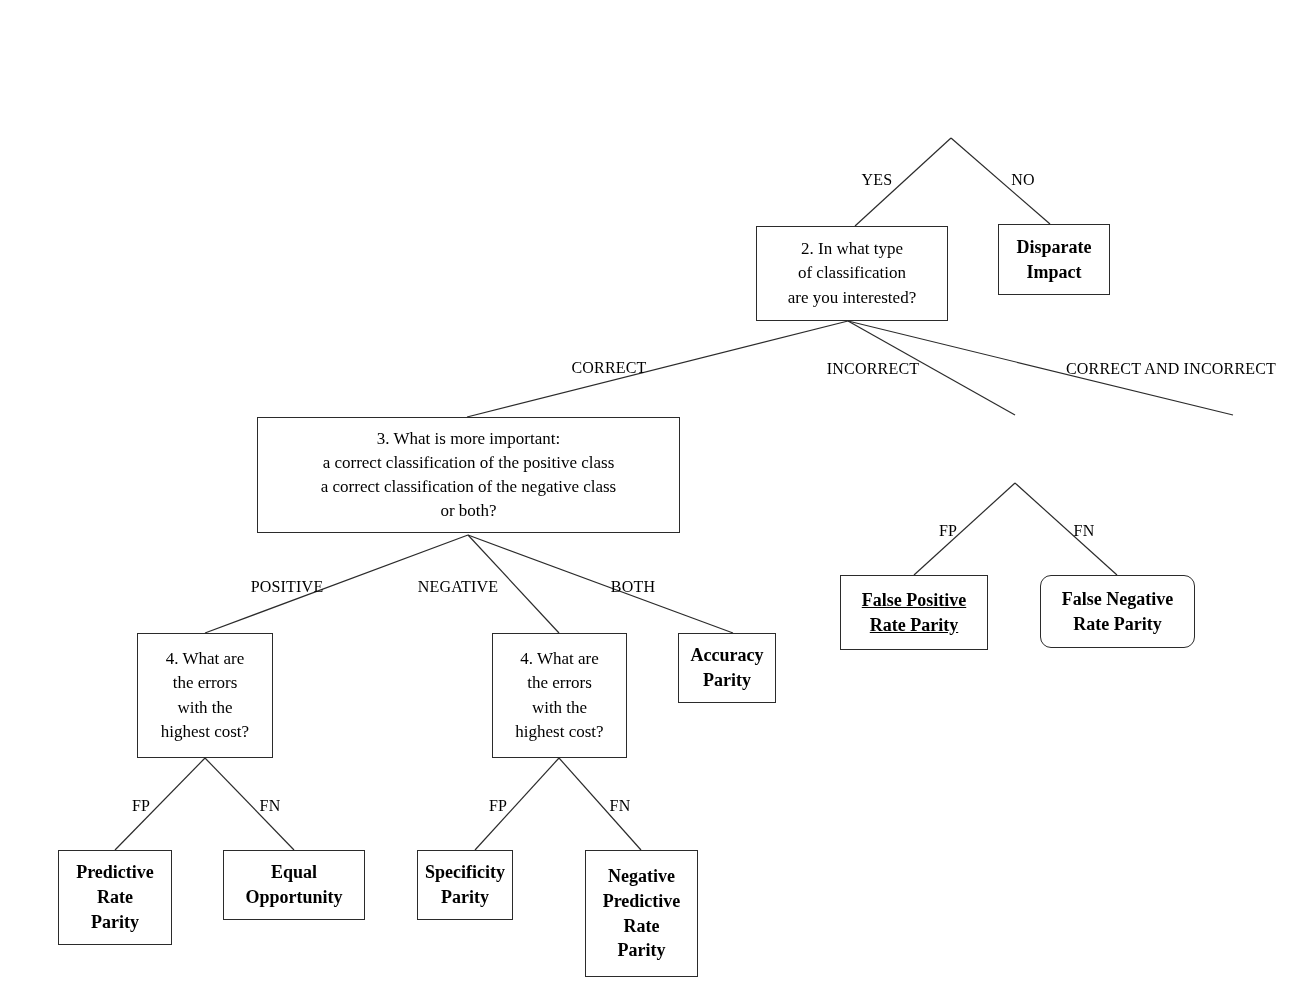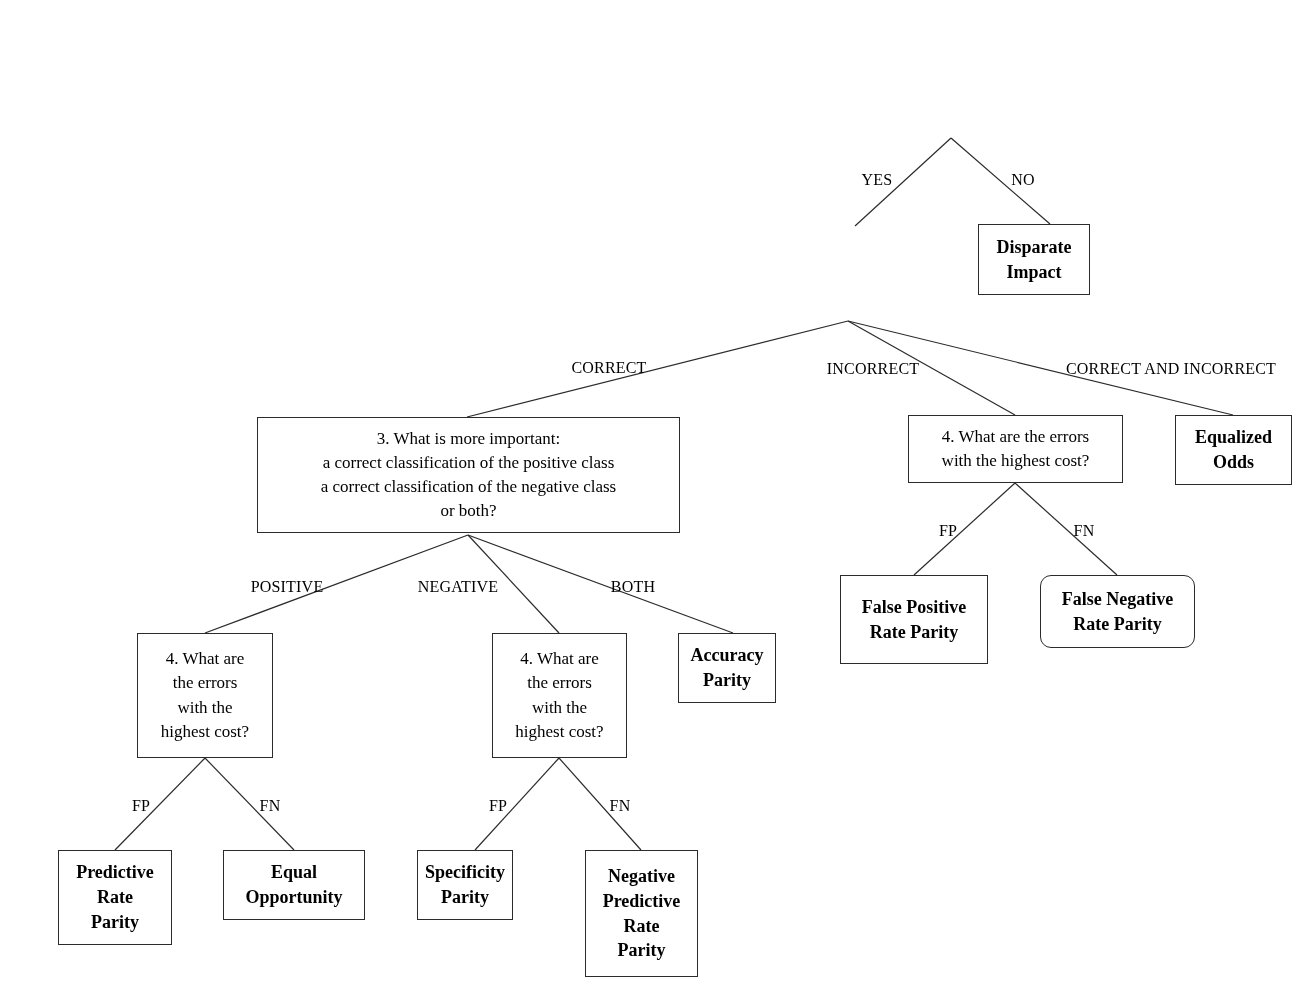--- a/index.html
+++ b/index.html
@@ -90,55 +90,52 @@
     <div class="edge-label" style="left: 1171px; top: 369px;">CORRECT AND INCORRECT</div>
     <div class="edge-label" style="left: 287px; top: 587px;">POSITIVE</div>
     <div class="edge-label" style="left: 458px; top: 587px;">NEGATIVE</div>
     <div class="edge-label" style="left: 633px; top: 587px;">BOTH</div>
     <div class="edge-label" style="left: 141px; top: 806px;">FP</div>
     <div class="edge-label" style="left: 270px; top: 806px;">FN</div>
     <div class="edge-label" style="left: 498px; top: 806px;">FP</div>
     <div class="edge-label" style="left: 620px; top: 806px;">FN</div>
     <div class="edge-label" style="left: 948px; top: 531px;">FP</div>
     <div class="edge-label" style="left: 1084px; top: 531px;">FN</div>
-    <div class="node outcome" style="left: 978px; top: 224px; width: 112px; height: 71px;">
+    <div class="node question" style="left: 756px; top: 226px; width: 192px; height: 95px;">
+      <span class="node-label">2. In what type
+of classification
+are you interested?</span>
+    </div>
+    <div class="node outcome" style="left: 998px; top: 224px; width: 112px; height: 71px;">
       <span class="node-label">Disparate
 Impact</span>
     </div>
     <div class="node question" style="left: 257px; top: 417px; width: 423px; height: 116px;">
       <span class="node-label">3. What is more important:
 a correct classification of the positive class
 a correct classification of the negative class
 or both?</span>
-    </div>
-    <div class="node question" style="left: 908px; top: 415px; width: 215px; height: 68px;">
-      <span class="node-label">4. What are the errors
-with the highest cost?</span>
-    </div>
-    <div class="node outcome" style="left: 1175px; top: 415px; width: 117px; height: 70px;">
-      <span class="node-label">Equalized
-Odds</span>
     </div>
     <div class="node question" style="left: 137px; top: 633px; width: 136px; height: 125px;">
       <span class="node-label">4. What are
 the errors
 with the
 highest cost?</span>
     </div>
     <div class="node question" style="left: 492px; top: 633px; width: 135px; height: 125px;">
       <span class="node-label">4. What are
 the errors
 with the
 highest cost?</span>
     </div>
     <div class="node outcome" style="left: 678px; top: 633px; width: 98px; height: 70px;">
       <span class="node-label">Accuracy
 Parity</span>
     </div>
-    <div class="node outcome" style="left: 840px; top: 575px; width: 148px; height: 89px;">
+    <div class="node outcome" style="left: 840px; top: 575px; width: 148px; height: 75px; text-decoration: underline;">
       <span class="node-label">False Positive
 Rate Parity</span>
     </div>
     <div class="node outcome" style="left: 1040px; top: 575px; width: 155px; height: 73px; border-radius: 11px;">
       <span class="node-label">False Negative
 Rate Parity</span>
     </div>
     <div class="node outcome" style="left: 58px; top: 850px; width: 114px; height: 95px;">
       <span class="node-label">Predictive
 Rate

